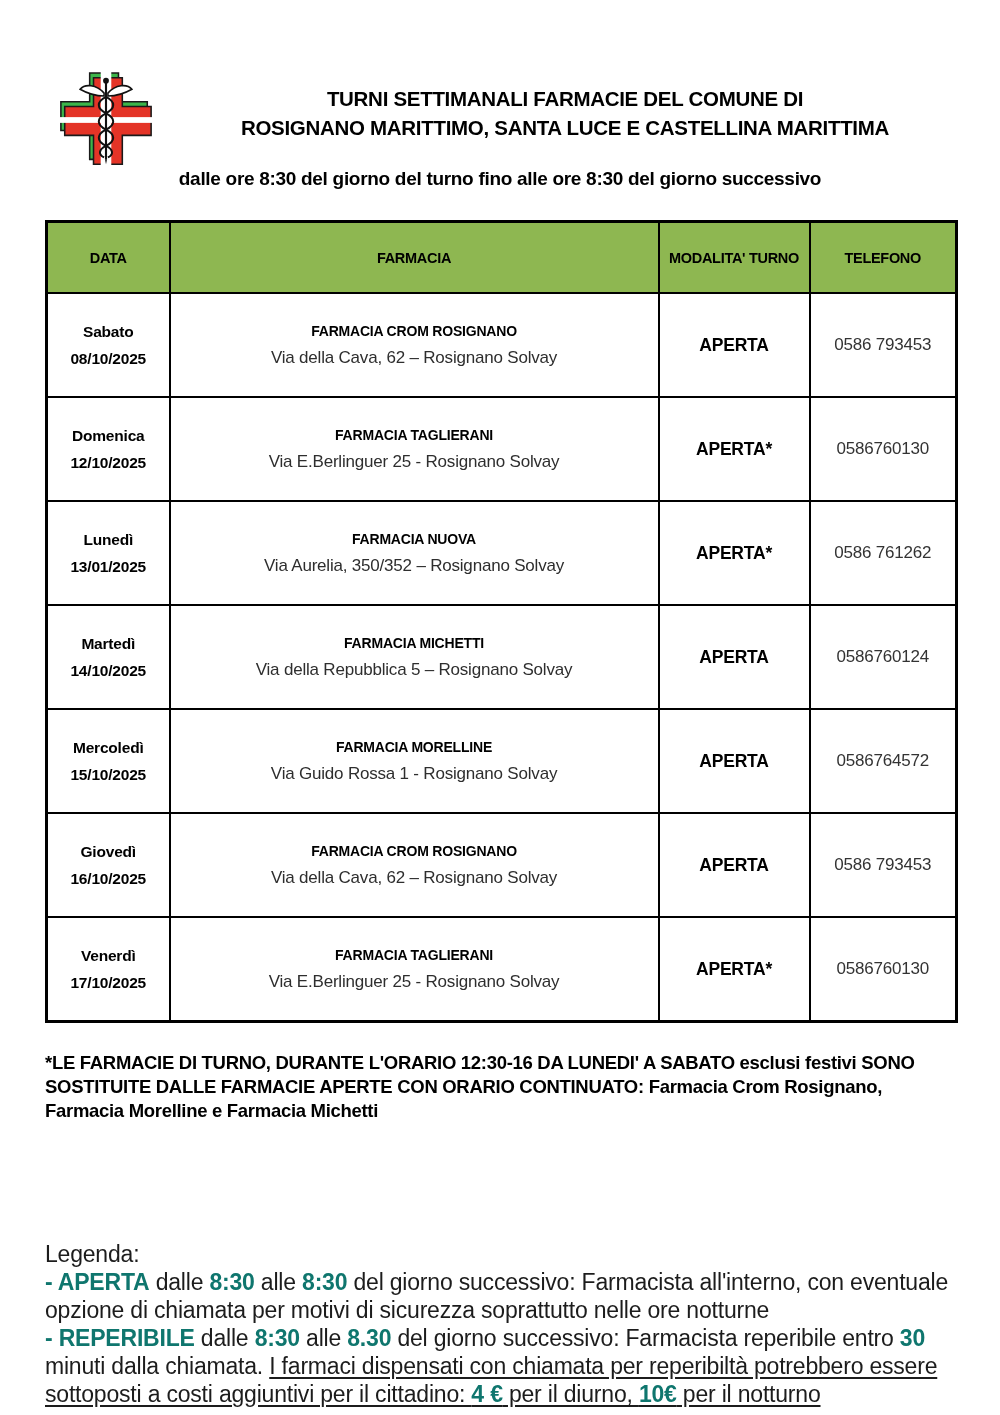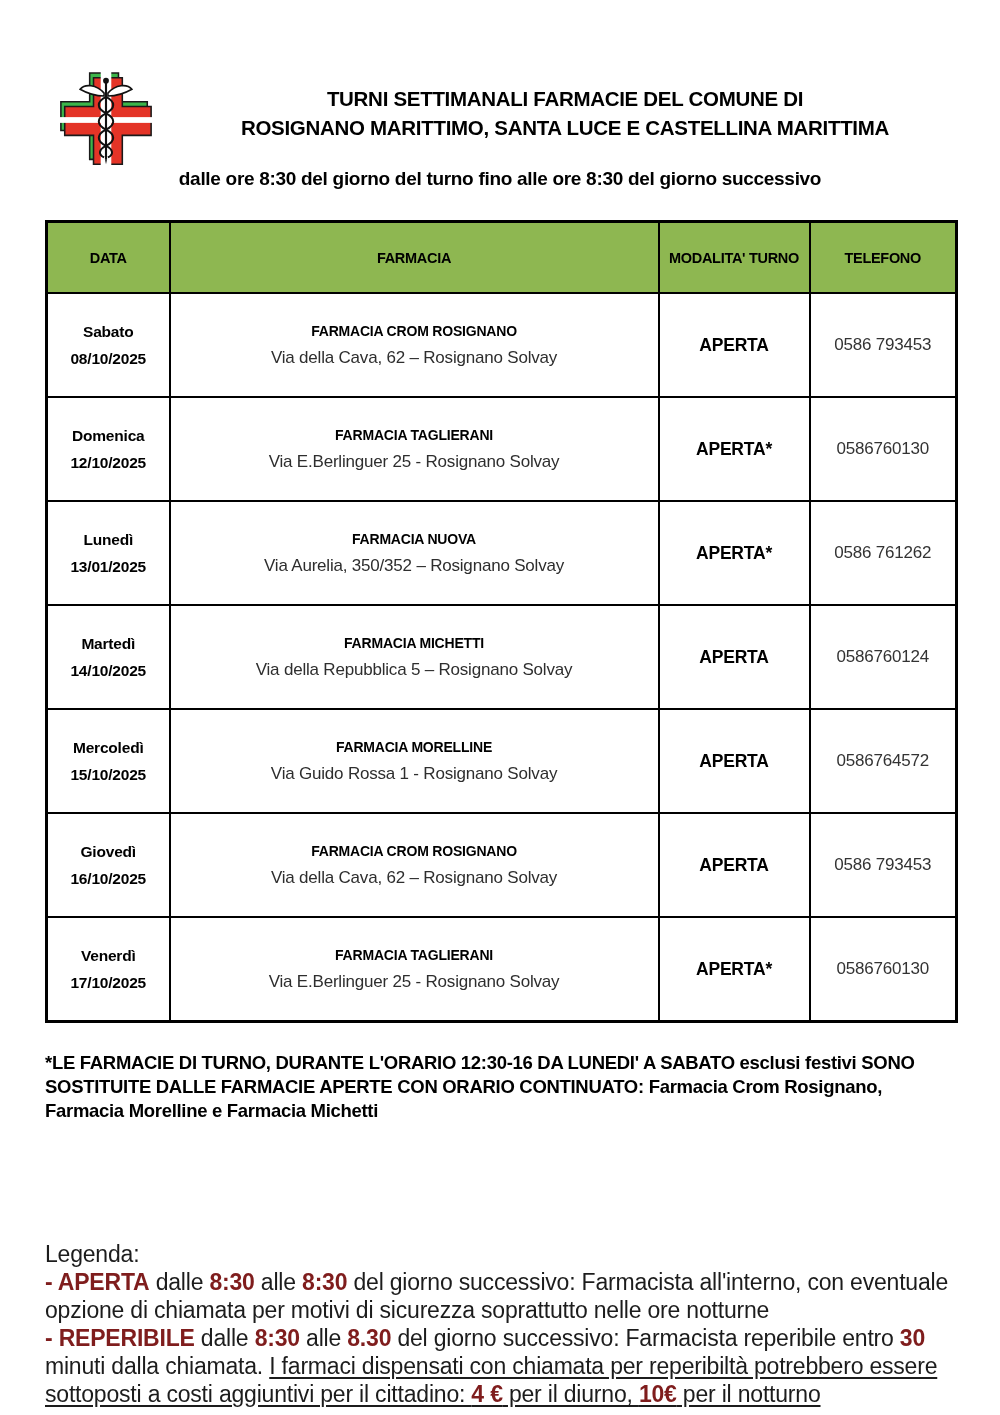--- a/index.html
+++ b/index.html
@@ -26,21 +26,21 @@
   .ph-name{font-weight:bold;font-size:14px;margin-bottom:11px;line-height:1;}
   .ph-addr{font-size:17px;color:#2e2e2e;line-height:1;}
   .mode-cell{font-weight:bold;font-size:17.5px;}
   .phone-cell{font-size:17px;color:#333;}
   .footnote{
     margin:28px 45px 0 45px;width:904px;
     font-size:18.5px;font-weight:bold;line-height:24px;letter-spacing:-0.3px;
   }
   .legend{margin:117px 45px 0 45px;width:906px;font-size:23px;line-height:28px;color:#1c1c1c;letter-spacing:-0.2px;}
   .legend .lg-title{display:block;}
-  .legend b{color:#7f1d1d;}
+  .legend b{color:#0f766e;}
   .lg-underline{text-decoration:underline;text-underline-offset:3px;}
 </style>
 </head>
 <body>
 
 <svg class="logo" viewBox="0 0 100 104" aria-hidden="true">
 
   <path d="M33,3 H63 V33 H93 V63 H63 V93 H33 V63 H3 V33 H33 Z" fill="#3CB54A" stroke="#1a1a1a" stroke-width="1.6"></path>
 
   <path d="M37,8 H67 V38 H97 V68 H67 V98 H37 V68 H7 V38 H37 Z" fill="#E43427" stroke="#1a1a1a" stroke-width="1.6"></path>

